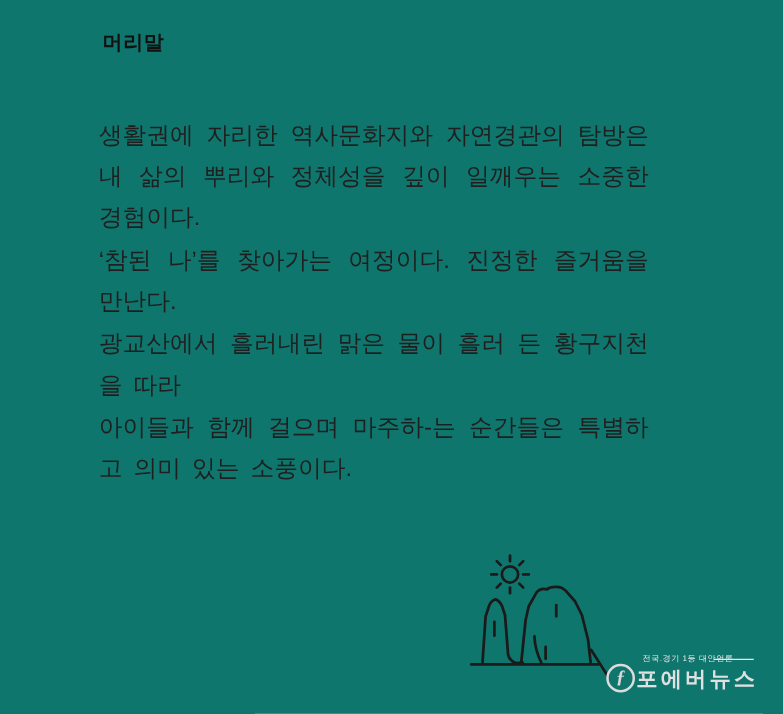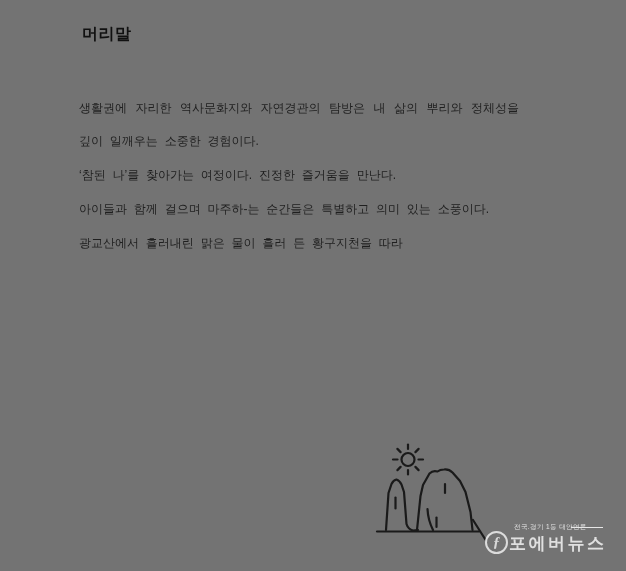--- a/index.html
+++ b/index.html
@@ -7,41 +7,41 @@
     width: 626px;
     height: 571px;
     background: #ffffff;
     position: relative;
     overflow: hidden;
     font-family: "Liberation Sans", sans-serif;
   }
   .page {
     position: absolute;
     inset: 0;
-    background: #737373;
+    background: #0f766e;
   }
   .doc-title {
     position: absolute;
     left: 82px;
     top: 24px;
     margin: 0;
     font-size: 16px;
     font-weight: 700;
     color: #111111;
     letter-spacing: 0.5px;
   }
   .doc-body {
     position: absolute;
     left: 79px;
     top: 92px;
     width: 440px;
   }
   .doc-body p.para {
     margin: 0 0 1px 0;
-    font-size: 12px;
+    font-size: 19px;
     line-height: 33px;
     color: #1f1f1f;
     text-align: justify;
     word-spacing: 3.5px;
   }
   .illustration {
     position: absolute;
     left: 372px;
     top: 440px;
   }
@@ -106,22 +106,22 @@
 </head>
 <body>
 
 <div class="page">
 
   <h1 class="doc-title">머리말</h1>
 
   <div class="doc-body">
       <p class="para">생활권에 자리한 역사문화지와 자연경관의 탐방은 내 삶의 뿌리와 정체성을 깊이 일깨우는 소중한 경험이다.</p>
       <p class="para">‘참된 나’를 찾아가는 여정이다. 진정한 즐거움을 만난다.</p>
+      <p class="para">광교산에서 흘러내린 맑은 물이 흘러 든 황구지천을 따라</p>
       <p class="para">아이들과 함께 걸으며 마주하-는 순간들은 특별하고 의미 있는 소풍이다.</p>
-      <p class="para">광교산에서 흘러내린 맑은 물이 흘러 든 황구지천을 따라</p>
     </div>
 
   <svg class="illustration" width="132" height="102" viewBox="0 0 132 102" aria-hidden="true">
     <g>
       <circle cx="36" cy="19.5" r="6.5"></circle>
       <line x1="46.5" y1="19.5" x2="51" y2="19.5"></line>
       <line x1="25.5" y1="19.5" x2="21" y2="19.5"></line>
       <line x1="36" y1="9" x2="36" y2="4.5"></line>
       <line x1="36" y1="30" x2="36" y2="34.5"></line>
       <line x1="43.4" y1="12.1" x2="46.6" y2="8.9"></line>

